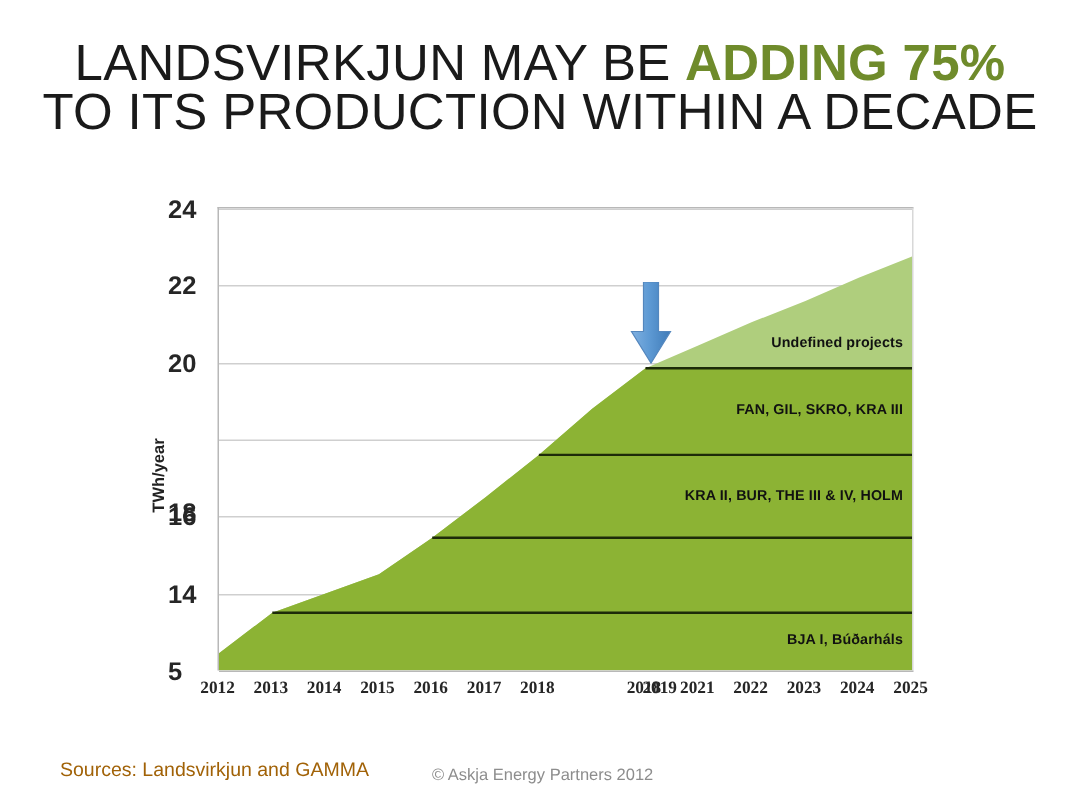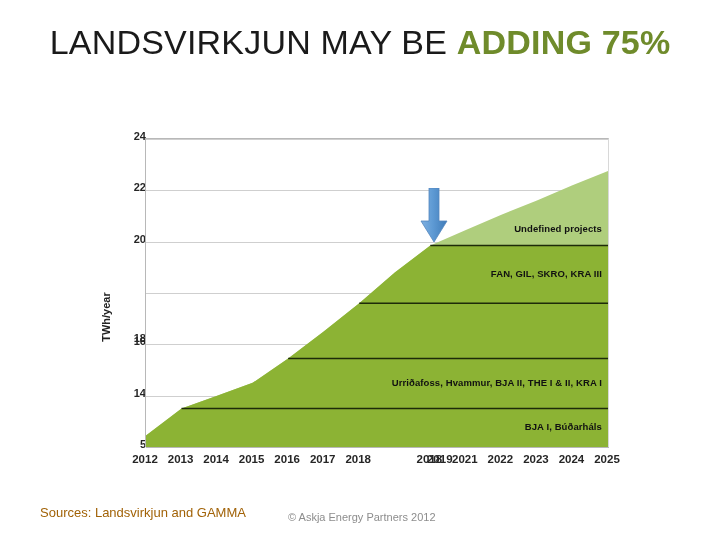--- a/index.html
+++ b/index.html
@@ -59,22 +59,22 @@
     transform: rotate(-90deg);
     transform-origin: center center;
     margin-left: -42px;
   }
 
   
   .y-tick {
     position: absolute;
     right: 474px;
     width: 34px;
-    text-align: right;
-    font-size: 11px;
+    text-align: left;
+    font-size: 17px;
     font-weight: bold;
     color: #262626;
   }
 
   
   #plot-area {
     position: absolute;
     left: 45px;
     top: 13px;
     width: 462px;
@@ -119,20 +119,21 @@
   }
   .x-tick {
     position: absolute;
     top: 0;
     width: 44px;
     margin-left: -22px;
     text-align: center;
     font-size: 11.5px;
     font-weight: bold;
     color: #262626;
+    font-family: Liberation Serif, serif;
   }
 
   
   .band-label {
     position: absolute;
     right: 6px;
     font-size: 9.5px;
     color: #111;
     white-space: nowrap;
     text-align: right;
@@ -175,20 +176,21 @@
     color: #8d8d8d;
   }
 </style>
 </head>
 <body>
 
 <div id="slide-title">
   <span class="line">
     <span>LANDSVIRKJUN MAY BE </span><span class="accent">ADDING 75%</span>
   </span>
+  <span class="line">TO ITS PRODUCTION WITHIN A DECADE</span>
 </div>
 
 <div id="chart-figure">
 
   <div id="y-axis-title">TWh/year</div>
 
   <div id="y-tick-labels">
       <div class="y-tick" style="top: 313px;">5</div>
       <div class="y-tick" style="top: 261.667px;">14</div>
       <div class="y-tick" style="top: 210.333px;">16</div>
@@ -209,21 +211,21 @@
         <div class="gridline" style="top: 0px;"></div>
         <svg width="462" height="308" viewBox="0 0 462 308" style="position: absolute; left: 0px; top: 0px;">
           <polygon points="0.00,296.45 35.54,269.50 71.08,256.67 106.62,243.83 142.15,219.45 177.69,192.50 213.23,164.27 248.77,133.47 284.31,106.52 319.85,91.12 355.38,75.72 390.92,61.60 426.46,46.20 462.00,32.08 462,308 0,308" fill="#AFCE7D"></polygon>
           <polygon points="0.00,296.45 35.54,269.50 71.08,256.67 106.62,243.83 142.15,219.45 177.69,192.50 213.23,164.27 248.77,133.47 284.31,106.52 319.85,106.52 355.38,106.52 390.92,106.52 426.46,106.52 462.00,106.52 462,308 0,308" fill="#8CB334"></polygon>
           <line x1="35.54" y1="269.50" x2="462" y2="269.50" stroke="#1d2b09" stroke-width="1.6"></line>
           <line x1="142.15" y1="219.45" x2="462" y2="219.45" stroke="#1d2b09" stroke-width="1.6"></line>
           <line x1="213.23" y1="164.27" x2="462" y2="164.27" stroke="#1d2b09" stroke-width="1.6"></line>
           <line x1="284.31" y1="106.52" x2="462" y2="106.52" stroke="#1d2b09" stroke-width="1.6"></line>
         </svg>
         <div class="band-label" style="top: 281.75px;">BJA I, Búðarháls</div>
-        <div class="band-label" style="top: 238.117px;">Urriðafoss, Hvammur, BJA II, THE I &amp; II, KRA I</div>
+        <div class="band-label" style="top: 185.5px;">KRA II, BUR, THE III &amp; IV, HOLM</div>
         <div class="band-label" style="top: 129.033px;">FAN, GIL, SKRO, KRA III</div>
         <div class="band-label" style="top: 84.1167px;">Undefined projects</div>
       </div>
     <div id="axis-baseline"></div>
   </div>
 
   <div id="x-axis-labels">
       <div class="x-tick" style="left: 0px;">2012</div>
       <div class="x-tick" style="left: 35.5385px;">2013</div>
       <div class="x-tick" style="left: 71.0769px;">2014</div>

